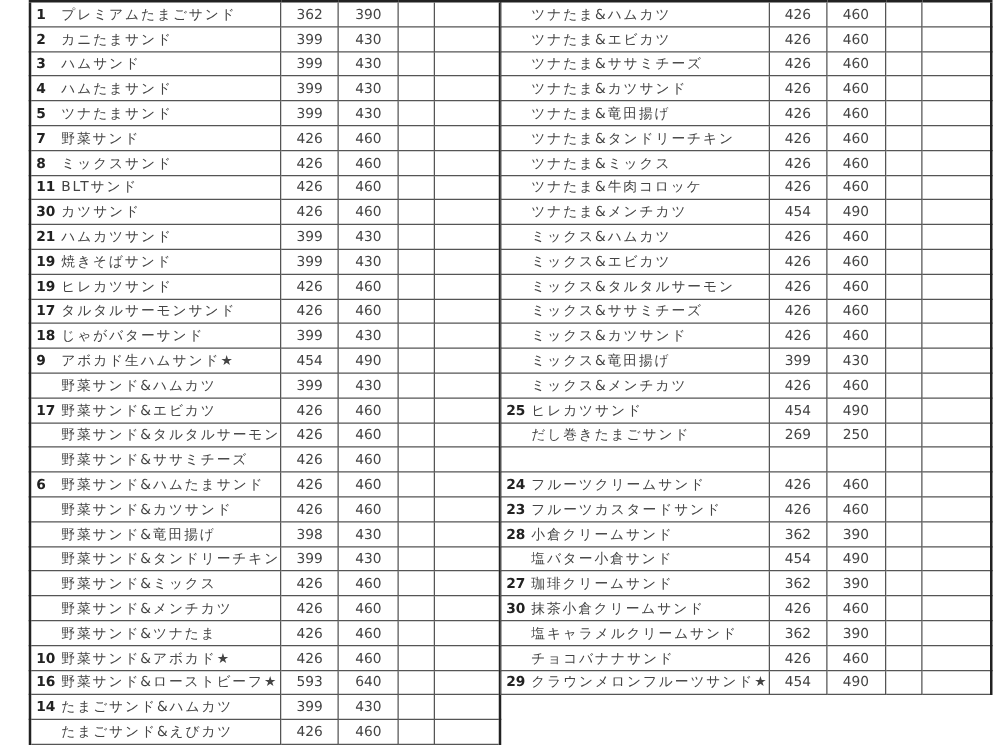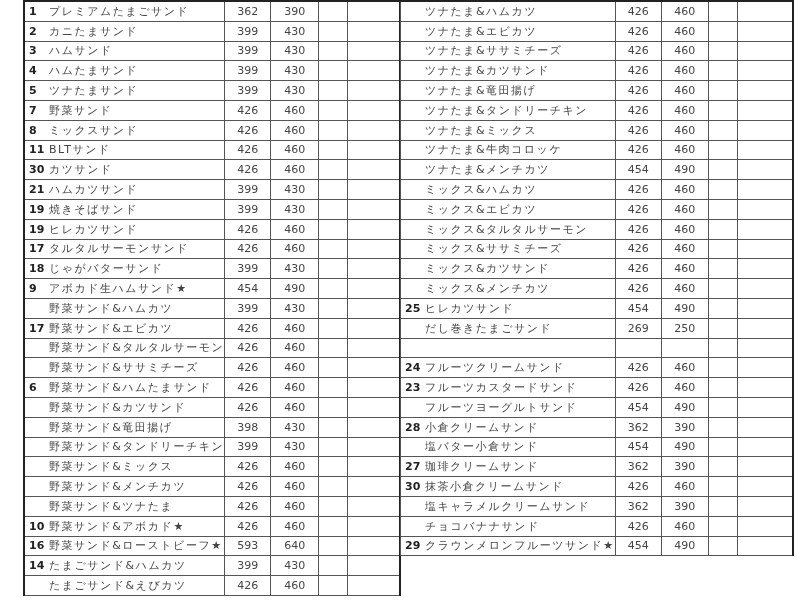--- a/index.html
+++ b/index.html
@@ -366,20 +366,27 @@
         <td class="col5"></td>
       </tr>
       <tr>
         <td class="name"><span class="no"></span><span class="lbl">ミックス&amp;カツサンド</span></td>
         <td class="num">426</td>
         <td class="num">460</td>
         <td class="col4"></td>
         <td class="col5"></td>
       </tr>
       <tr>
+        <td class="name"><span class="no"></span><span class="lbl">ミックス&amp;竜田揚げ</span></td>
+        <td class="num">399</td>
+        <td class="num">430</td>
+        <td class="col4"></td>
+        <td class="col5"></td>
+      </tr>
+      <tr>
         <td class="name"><span class="no"></span><span class="lbl">ミックス&amp;メンチカツ</span></td>
         <td class="num">426</td>
         <td class="num">460</td>
         <td class="col4"></td>
         <td class="col5"></td>
       </tr>
       <tr>
         <td class="name"><span class="no">25</span><span class="lbl">ヒレカツサンド</span></td>
         <td class="num">454</td>
         <td class="num">490</td>
@@ -404,27 +411,20 @@
         <td class="name"><span class="no">24</span><span class="lbl">フルーツクリームサンド</span></td>
         <td class="num">426</td>
         <td class="num">460</td>
         <td class="col4"></td>
         <td class="col5"></td>
       </tr>
       <tr>
         <td class="name"><span class="no">23</span><span class="lbl">フルーツカスタードサンド</span></td>
         <td class="num">426</td>
         <td class="num">460</td>
-        <td class="col4"></td>
-        <td class="col5"></td>
-      </tr>
-      <tr>
-        <td class="name"><span class="no"></span><span class="lbl">フルーツヨーグルトサンド</span></td>
-        <td class="num">454</td>
-        <td class="num">490</td>
         <td class="col4"></td>
         <td class="col5"></td>
       </tr>
       <tr>
         <td class="name"><span class="no">28</span><span class="lbl">小倉クリームサンド</span></td>
         <td class="num">362</td>
         <td class="num">390</td>
         <td class="col4"></td>
         <td class="col5"></td>
       </tr>

